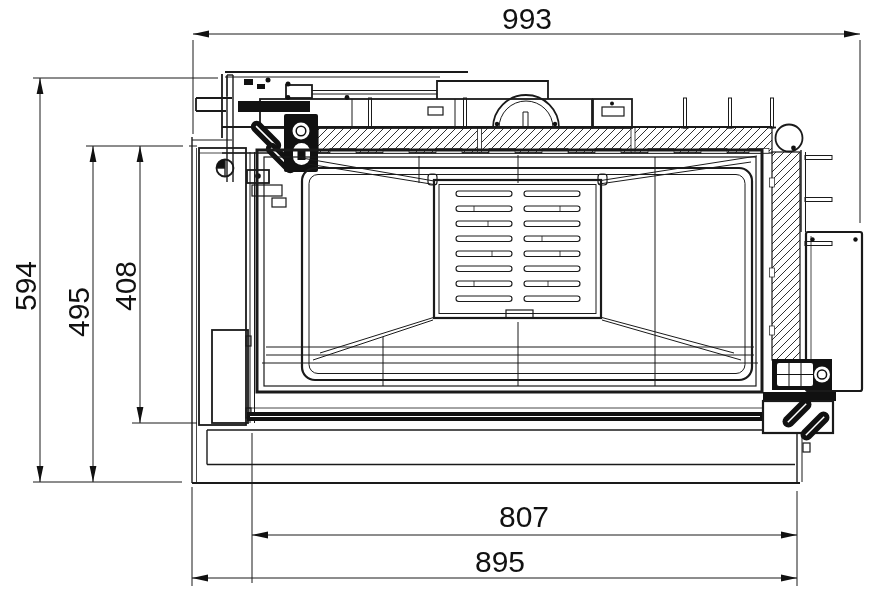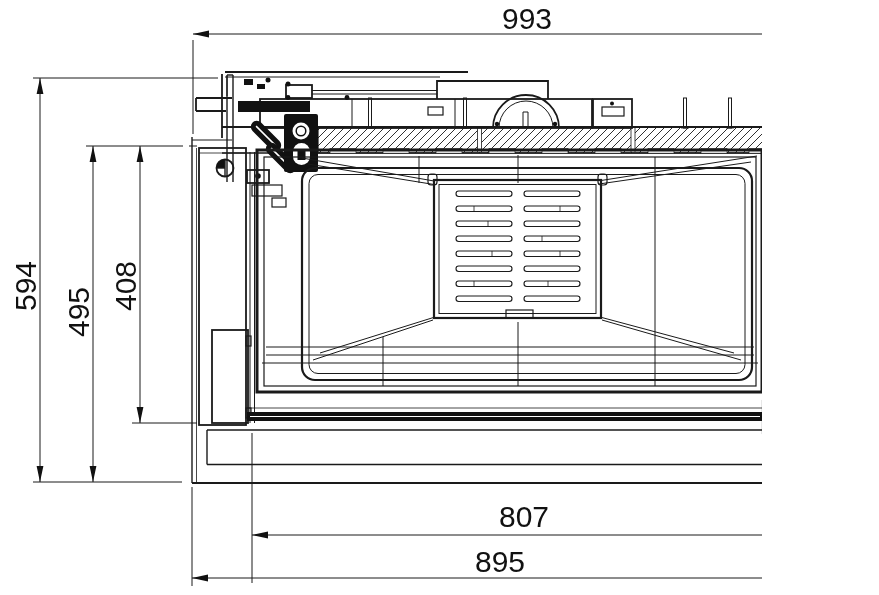--- a/index.html
+++ b/index.html
@@ -1,16 +1,16 @@
 <!DOCTYPE html>
 <html><head>
 <meta charset="utf-8">
 <style>
   html,body{margin:0;padding:0;background:#fff;}
-  .canvas{width:762px;height:595px;background:#ffffff;position:relative;overflow:hidden;}
+  .canvas{width:879px;height:595px;background:#ffffff;position:relative;overflow:hidden;}
   svg{display:block;}
   .ln{stroke:#1a1a1a;fill:none;stroke-width:1;}
   .ln08{stroke:#1a1a1a;fill:none;stroke-width:0.8;}
   .ln12{stroke:#1a1a1a;fill:none;stroke-width:1.2;}
   .ln14{stroke:#1a1a1a;fill:none;stroke-width:1.4;}
   .ln18{stroke:#1a1a1a;fill:none;stroke-width:1.8;}
   .ln2{stroke:#1a1a1a;fill:none;stroke-width:2.2;}
   .ln3{stroke:#1a1a1a;fill:none;stroke-width:3;}
   .dk{fill:#111;stroke:none;}
   .wt{fill:#ffffff;}

